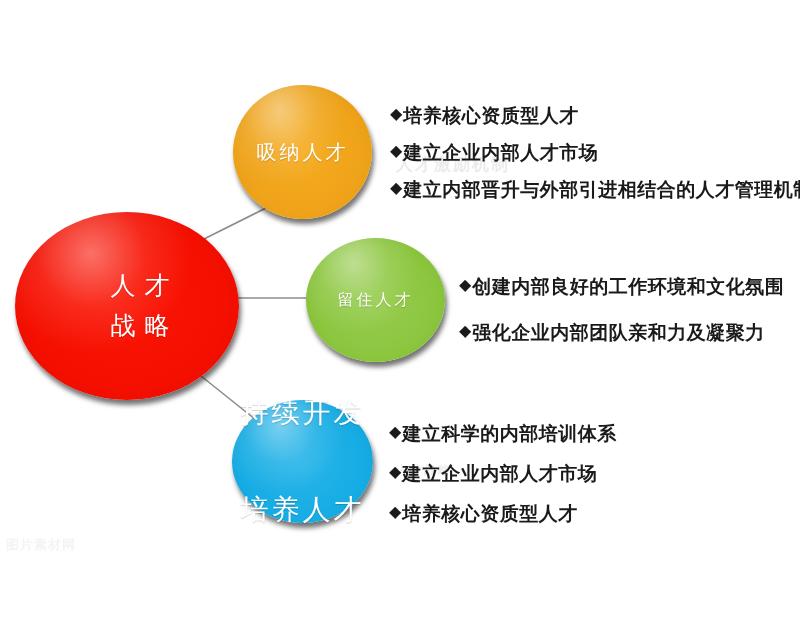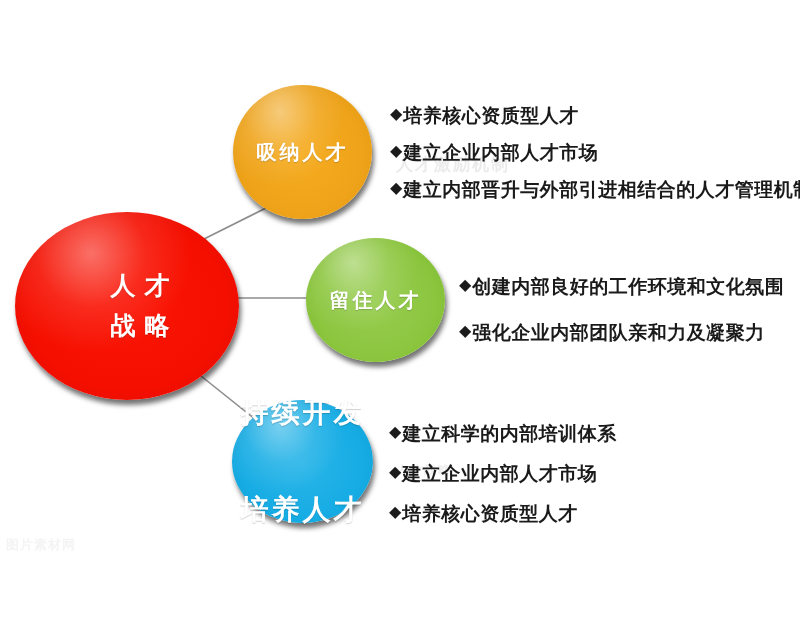--- a/index.html
+++ b/index.html
@@ -60,21 +60,21 @@
 
   
   .node {
     position: absolute;
     border-radius: 50%;
     display: flex;
     flex-direction: column;
     align-items: center;
     justify-content: center;
     color: #ffffff;
-    font-weight: bold;
+    font-weight: normal;
     text-align: center;
     box-shadow: 2px 5px 5px rgba(0,0,0,0.55);
     line-height: 1.35;
   }
   .node .line {
     display: block;
     white-space: nowrap;
     letter-spacing: 3px;
     text-shadow: 0 1px 1px rgba(0,0,0,0.18);
   }
@@ -103,21 +103,21 @@
     font-size: 20px;
     background:
       radial-gradient(ellipse at 34% 20%, rgba(255,255,255,0.42) 0%, rgba(255,255,255,0.10) 28%, rgba(255,255,255,0) 50%),
       radial-gradient(ellipse at 50% 52%, #f6ab1e 0%, #eea31a 60%, #de950f 100%);
   }
   #node-retain {
     left: 306px;
     top: 238px;
     width: 139px;
     height: 124px;
-    font-size: 20px;
+    font-size: 16px;
     background:
       radial-gradient(ellipse at 34% 20%, rgba(255,255,255,0.42) 0%, rgba(255,255,255,0.10) 28%, rgba(255,255,255,0) 50%),
       radial-gradient(ellipse at 50% 52%, #97cd50 0%, #8cc63f 60%, #79b52e 100%);
   }
   #node-develop {
     left: 232px;
     top: 400px;
     width: 141px;
     height: 123px;
     font-size: 28px;

